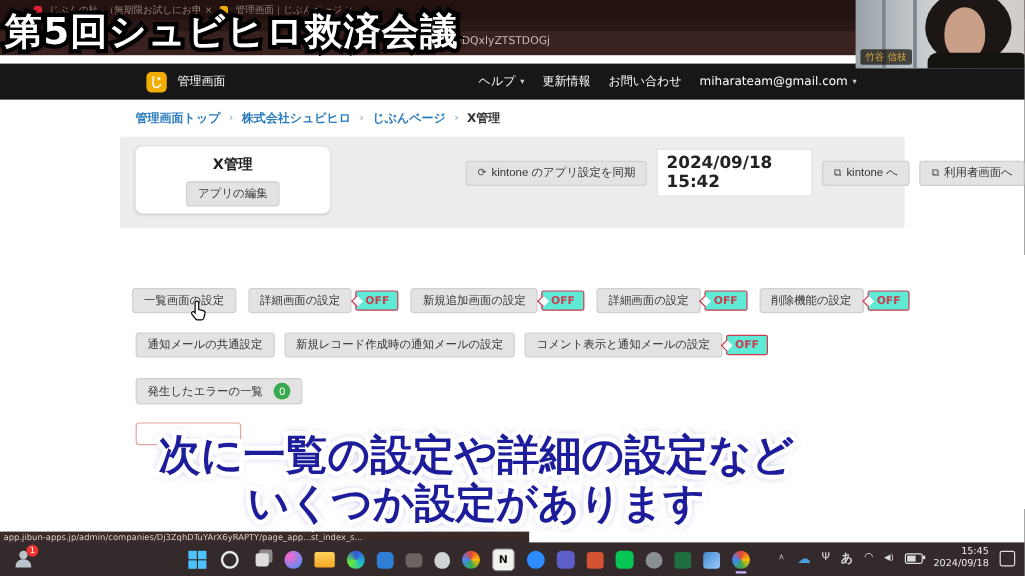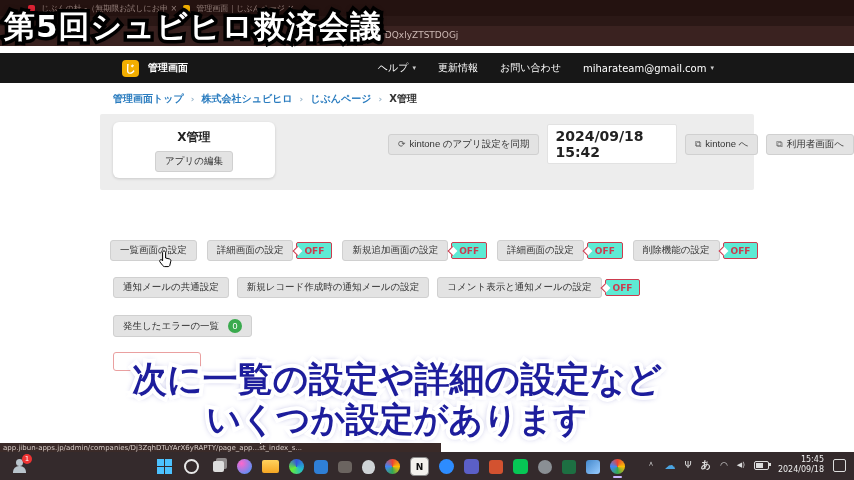--- a/index.html
+++ b/index.html
@@ -30,22 +30,22 @@
   #cam-hair{position:absolute;left:58px;top:-8px;width:72px;height:62px;border-radius:50%;background:#1c1714;}
   #cam-face{position:absolute;left:74px;top:6px;width:34px;height:44px;border-radius:50% 50% 45% 45%;background:#c99f88;}
   #cam-body{position:absolute;left:60px;top:44px;width:84px;height:16px;background:#15130f;border-radius:8px 8px 0 0;}
   #cam-name{position:absolute;left:4px;bottom:3px;background:rgba(20,16,10,.72);color:#dfa63c;
     font-size:8px;padding:1px 4px;border-radius:2px;}
 
   
   #navbar{left:0;top:53px;width:854px;height:30px;background:#171717;display:flex;align-items:center;}
   #logo{margin-left:122px;width:17px;height:17px;border-radius:4px;background:#f2ae00;
     color:#fff;font-size:11px;font-weight:bold;display:flex;align-items:center;justify-content:center;}
-  #brand{color:#fff;font-size:10px;font-weight:bold;margin-left:9px;}
-  #nav-right{position:absolute;right:140px;display:flex;gap:22px;align-items:center;color:#fff;font-size:10px;}
+  #brand{color:#fff;font-size:10px;font-weight:normal;margin-left:9px;}
+  #nav-right{position:absolute;right:140px;display:flex;gap:15px;align-items:center;color:#fff;font-size:10px;}
   .nav-item{display:flex;gap:4px;align-items:center;cursor:pointer;}
   .caret{font-size:7px;color:#ccc;}
 
   
   #crumbs{left:113px;top:92px;display:flex;gap:7px;align-items:center;font-size:10px;font-weight:bold;}
   .crumb{color:#2a7cbf;}
   .crumb-sep{color:#9ab7cc;font-size:9px;}
   .crumb-cur{color:#333;}
 
   
@@ -129,20 +129,28 @@
     <div class="abs" id="urlfrag">s/x6wpomuDQxlyZTSTDOGj</div>
   </div>
 
   <div class="abs" id="title-wrap">
     <div class="outline2">
       <span class="back">第5回シュビヒロ救済会議</span>
       <span class="front">第5回シュビヒロ救済会議</span>
     </div>
   </div>
 
+  <div class="abs" id="webcam">
+    <div class="win-line" style="left:22px;"></div>
+    <div class="win-line" style="left:48px;"></div>
+    <div id="cam-hair"></div>
+    <div id="cam-face"></div>
+    <div id="cam-body"></div>
+    <div id="cam-name">竹谷 信枝</div>
+  </div>
 
   <div class="abs" id="navbar">
     <div id="logo">じ</div>
     <div id="brand">管理画面</div>
     <div id="nav-right">
       <span class="nav-item">
         <span>ヘルプ</span>
         <span class="caret">▾</span>
       </span>
       <span class="nav-item">更新情報</span>

